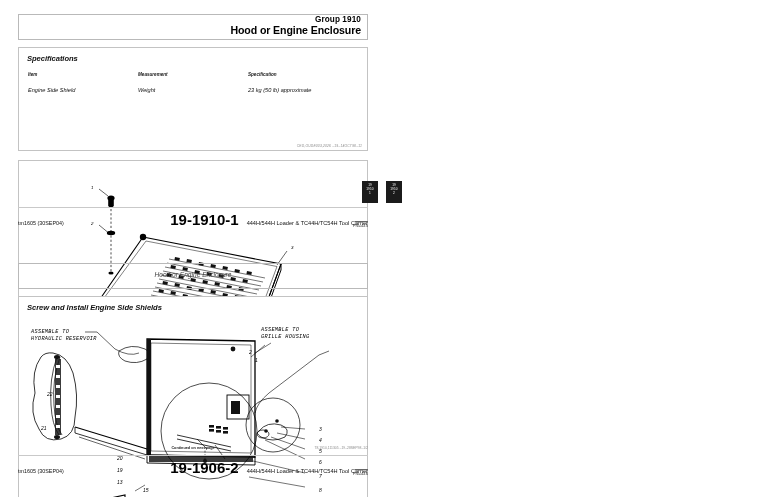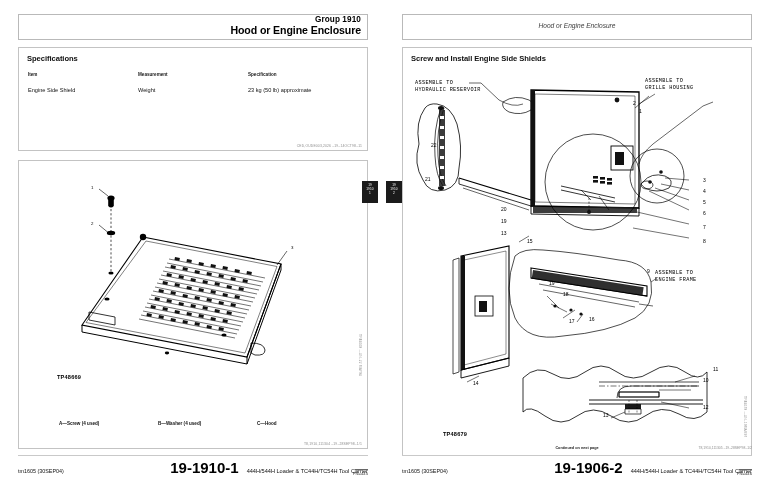--- a/index.html
+++ b/index.html
@@ -2,21 +2,21 @@
 <html><head>
 <meta charset="utf-8">
 <style>
   * { box-sizing: border-box; margin: 0; padding: 0; }
   html, body {
     width: 768px; height: 497px;
     background: #ffffff;
     font-family: "Liberation Sans", sans-serif;
     overflow: hidden;
   }
-  .spread { position: relative; width: 768px; height: 497px; display: flex; }
+  .spread { position: relative; width: 768px; height: 497px; display: flex; flex-direction: column; }
   .page { position: relative; width: 384px; height: 497px; }
   .page-inner { position: absolute; left: 18px; right: 16px; top: 14px; bottom: 8px; }
 
   
   .hdr {
     border: 1px solid #b9b9b9;
     height: 26px;
     position: relative;
   }
   .hdr-r-text {
@@ -28,20 +28,21 @@
   .hdr-run {
     position: absolute; left: 0; right: 0; top: 7px;
     text-align: center; font-size: 6.6px; font-style: italic; color: #3c3c3c;
   }
 
   
   .panel {
     border: 1px solid #c3c3c3;
     position: relative;
     background: #fff;
+    font-style: italic;
   }
   .panel-title {
     font-size: 7.6px; font-weight: bold; color: #101010;
     padding: 6px 0 0 8px; letter-spacing: -.05px;
   }
   .fig-id {
     position: absolute; right: 5px; bottom: 2px;
     font-size: 3.4px; color: #8e8e8e; letter-spacing: .15px;
     white-space: nowrap;
   }

